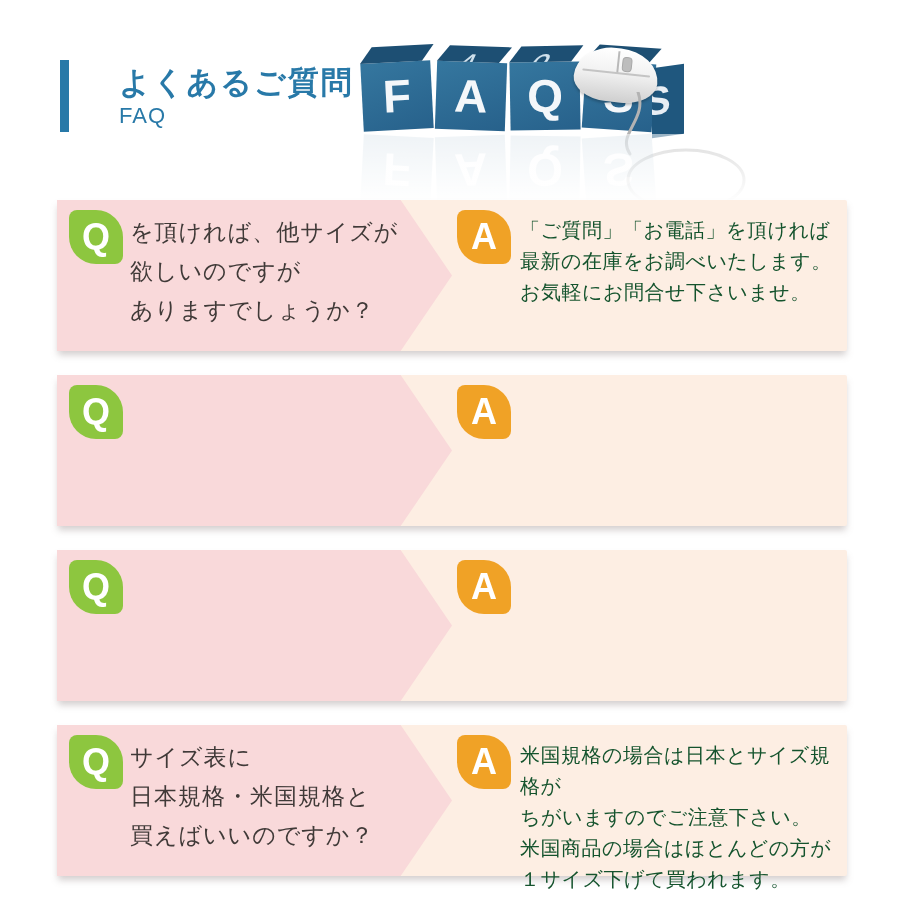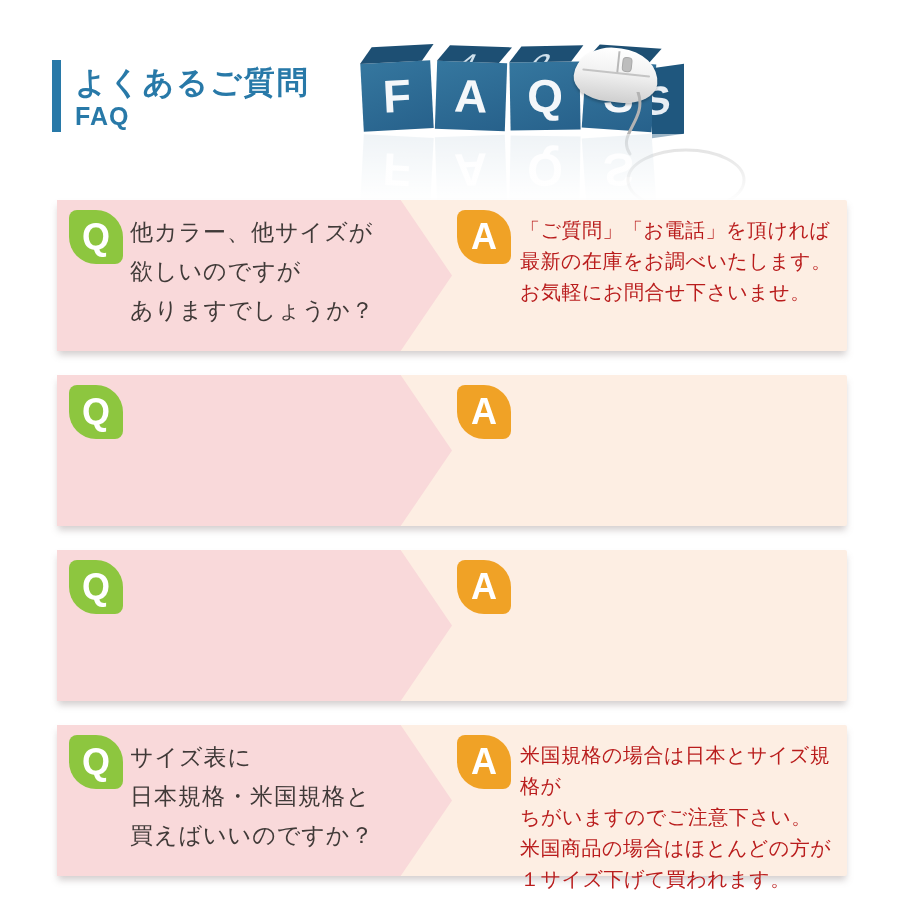--- a/index.html
+++ b/index.html
@@ -3,25 +3,25 @@
 <meta charset="utf-8">
 <style>
   html,body { margin:0; padding:0; background:#ffffff; }
   .page {
     position:relative; width:900px; height:900px; background:#ffffff;
     font-family:"Liberation Sans","DejaVu Sans",sans-serif; overflow:hidden;
     color:#403a38;
   }
 
   
-  .header { position:absolute; left:52px; top:60px; display:flex; }
+  .header { position:absolute; left:60px; top:60px; display:flex;gap:36px; }
   .header-bar { width:9px; height:72px; background:#2879a8; margin-right:14px; }
   .header-titles { display:flex; flex-direction:column; justify-content:center; }
   .header-title { font-size:31px; font-weight:bold; color:#2879a8; letter-spacing:2px; line-height:40px; }
-  .header-sub   { font-size:25px; font-weight:bold; color:#2879a8; letter-spacing:1px; line-height:26px; }
+  .header-sub   { font-size:22px; font-weight:normal; color:#2879a8; letter-spacing:1px; line-height:26px; }
 
   
   .faq-graphic { position:absolute; left:352px; top:22px; width:420px; height:185px; }
   .cube-row { position:absolute; left:0; top:40px; height:100px; }
   .cube { position:absolute; width:70px; height:68px; background:linear-gradient(160deg,#35779f,#27618b);
           display:flex; align-items:center; justify-content:center;
           color:#f4f7fa; font-size:46px; font-weight:bold; }
   .cube-top { position:absolute; left:6px; top:-16px; width:62px; height:16px;
           background:#1d4f73; transform:skewX(-38deg); overflow:hidden;
           color:#cfe0ec; font-size:20px; font-weight:bold; text-align:center; line-height:30px; }
@@ -58,21 +58,21 @@
   .q-side { position:absolute; left:0; top:0; bottom:0; width:50%; background:#f9d9da;
           clip-path:polygon(0 0, 87% 0, 100% 50%, 87% 100%, 0 100%); }
   .badge { position:absolute; top:10px; width:54px; height:54px; color:#ffffff;
           font-size:36px; font-weight:bold; display:flex; align-items:center; justify-content:center;
           border-radius:8px 27px 8px 27px; }
   .q-badge { left:12px; background:#8dc63f; }
   .a-badge { left:400px; background:#f0a226; }
   .q-text { position:absolute; left:73px; top:13px; font-size:23px; line-height:39px;
           letter-spacing:1px; white-space:pre-line; color:#403a38; }
   .a-text { position:absolute; left:463px; top:15px; font-size:20px; line-height:31px;
-          letter-spacing:0.5px; white-space:pre-line; color:#b91c1c; }
+          letter-spacing:0.5px; white-space:pre-line; color:#14532d; }
 </style>
 </head>
 <body>
 
 <div class="page">
 
   <div class="header">
     <div class="header-bar"></div>
     <div class="header-titles">
       <div class="header-title">よくあるご質問</div>
@@ -130,21 +130,21 @@
         </div>
     </div>
     <div class="reflect-fade"></div>
   </div>
 
   <div class="faq-list">
 
     <div class="faq-row">
       <div class="q-side"></div>
       <div class="badge q-badge">Q</div>
-      <div class="q-text">他カラー、他サイズが
+      <div class="q-text">を頂ければ、他サイズが
 欲しいのですが
 ありますでしょうか？</div>
       <div class="badge a-badge">A</div>
       <div class="a-text">「ご質問」「お電話」を頂ければ
 最新の在庫をお調べいたします。
 お気軽にお問合せ下さいませ。</div>
     </div>
 
     <div class="faq-row">
       <div class="q-side"></div>

